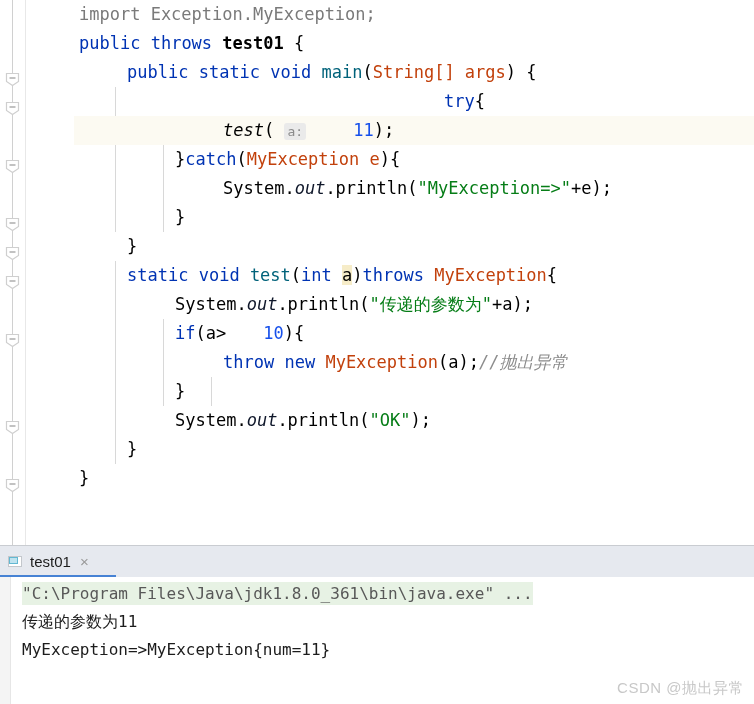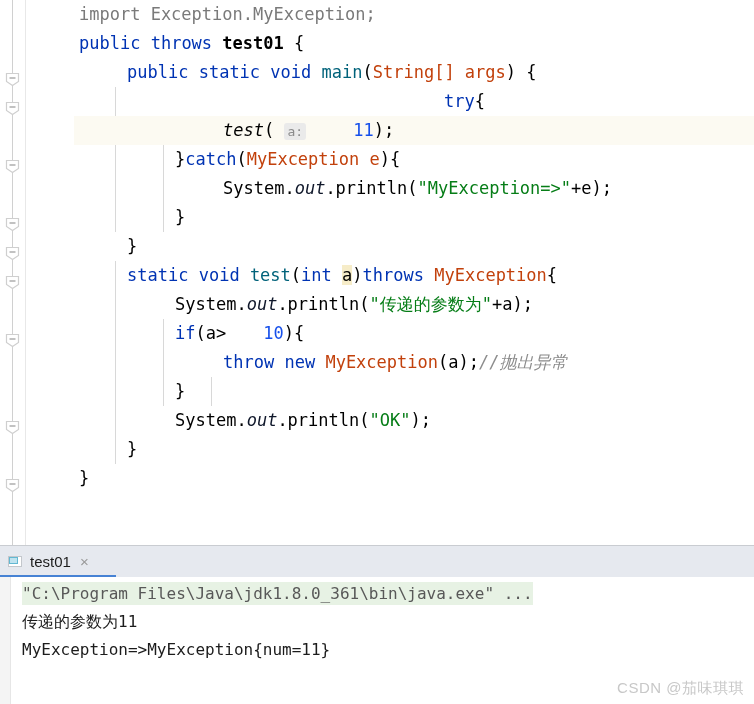--- a/index.html
+++ b/index.html
@@ -340,16 +340,16 @@
 
     <div class="console">
       <div class="console-gutter"></div>
       <div class="console-body">
         <div class="cline cmdline"><span class="cmd-hl">"C:\Program Files\Java\jdk1.8.0_361\bin\java.exe" ...</span></div>
         <div class="cline">传递的参数为11</div>
         <div class="cline">MyException=&gt;MyException{num=11}</div>
       </div>
     </div>
 
-    <div class="watermark">CSDN @茄味琪琪</div>
+    <div class="watermark">CSDN @抛出异常</div>
   </div>
 
 </div>
 
 </body></html>

